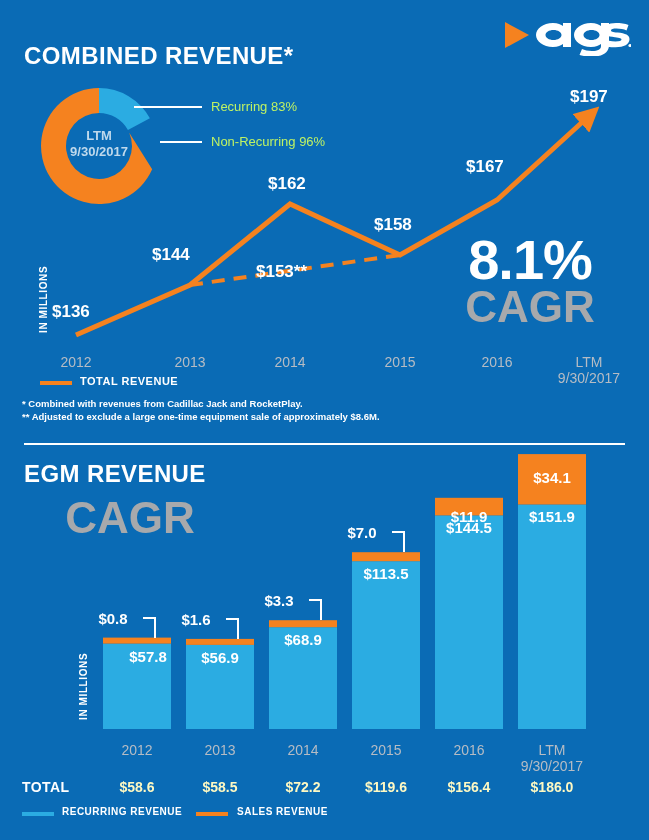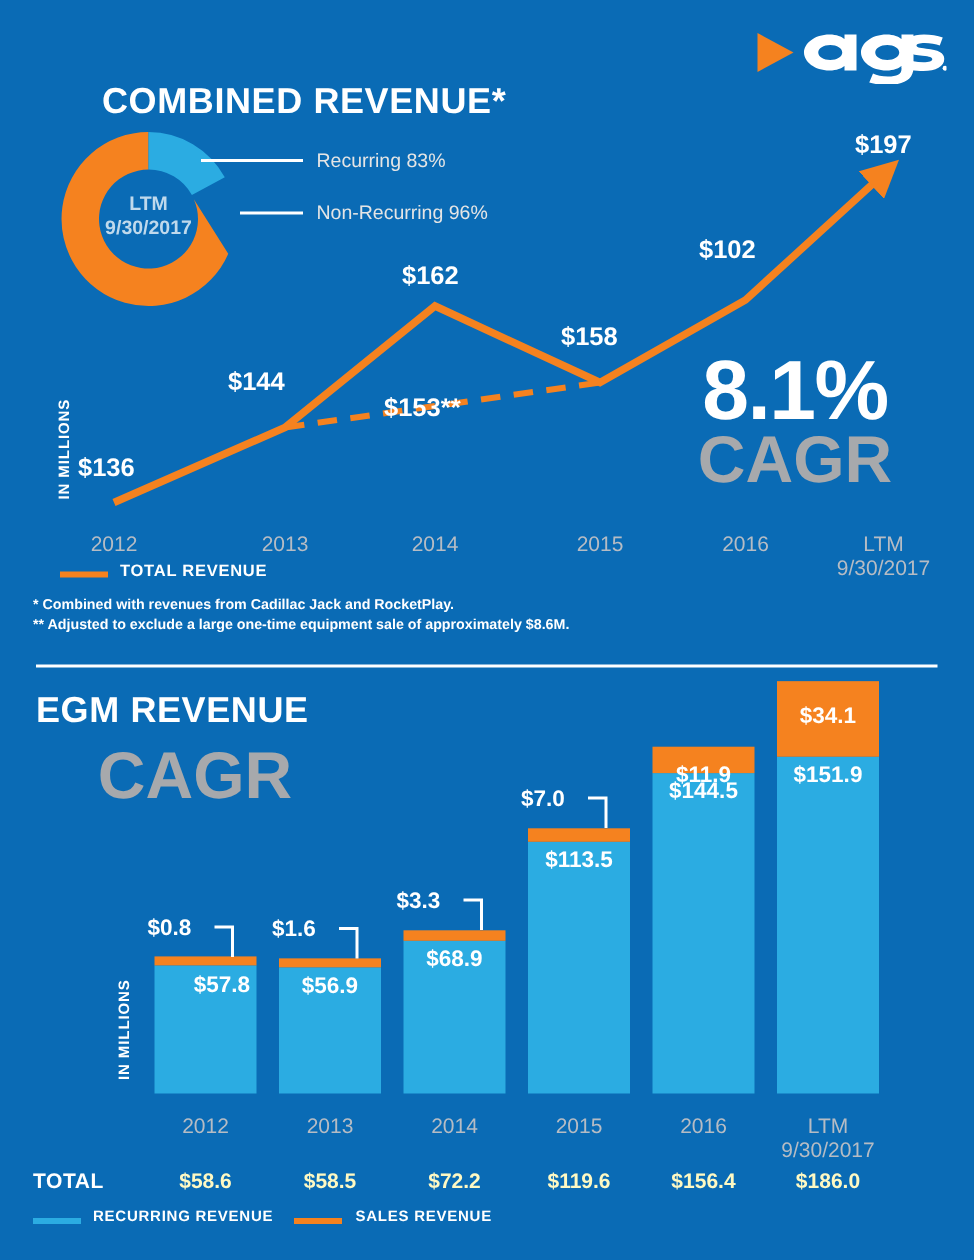--- a/index.html
+++ b/index.html
@@ -20,21 +20,21 @@
   .logo { position: absolute; left: 503px; top: 14px; width: 128px; height: 42px; }
 
   
   .sec-title {
     position: absolute;
     color: #FFFFFF;
     font-size: 24px;
     font-weight: bold;
     letter-spacing: 0.4px;
   }
-  #title-combined { left: 24px; top: 54px; margin-left: 44px; }
+  #title-combined { left: 24px; top: 42px; }
   #title-egm { left: 24px; top: 460px; }
 
   
   .divider {
     position: absolute;
     left: 24px; top: 443px;
     width: 601px; height: 2px;
     background: #FFFFFF;
   }
 
@@ -51,21 +51,21 @@
     line-height: 16px;
     pointer-events: none;
   }
 
   
   .callout-line { position: absolute; background: #FFFFFF; height: 2px; }
   #cl-recurring { left: 134px; top: 106px; width: 68px; }
   #cl-nonrec   { left: 160px; top: 141px; width: 42px; }
   .callout-text {
     position: absolute;
-    color: #e5e5e5;
+    color: #bef264;
     font-size: 13px;
     white-space: nowrap;
   }
   #ct-recurring { left: 211px; top: 99px; }
   #ct-nonrec   { left: 211px; top: 134px; }
 
   
   #linechart { position: absolute; left: 0; top: 60px; width: 649px; height: 300px; }
 
   .axis-label-vert {
@@ -250,21 +250,21 @@
     <polyline points="190,225 400,195" fill="none" stroke="#F5821F" stroke-width="4" stroke-dasharray="13,9" stroke-linecap="butt"></polyline>
 
     <polyline points="76,275 190,225 290,144 400,195 497,140 589,56" fill="none" stroke="#F5821F" stroke-width="5" stroke-linejoin="miter" stroke-linecap="butt" marker-end="url(#arrowOrange)"></polyline>
   </svg>
 
   <div class="pt-label" id="lbl-136">$136</div>
   <div class="pt-label" id="lbl-144">$144</div>
   <div class="pt-label" id="lbl-162">$162</div>
   <div class="pt-label" id="lbl-153">$153**</div>
   <div class="pt-label" id="lbl-158">$158</div>
-  <div class="pt-label" id="lbl-167">$102</div>
+  <div class="pt-label" id="lbl-167">$167</div>
   <div class="pt-label" id="lbl-197">$197</div>
 
   <div class="axis-label-vert" id="lc-inmillions">IN MILLIONS</div>
 
   <div class="year-tick" style="left:36px;  top:354px;">2012</div>
   <div class="year-tick" style="left:150px; top:354px;">2013</div>
   <div class="year-tick" style="left:250px; top:354px;">2014</div>
   <div class="year-tick" style="left:360px; top:354px;">2015</div>
   <div class="year-tick" style="left:457px; top:354px;">2016</div>
   <div class="year-tick two-line" style="left:549px; top:354px;">

